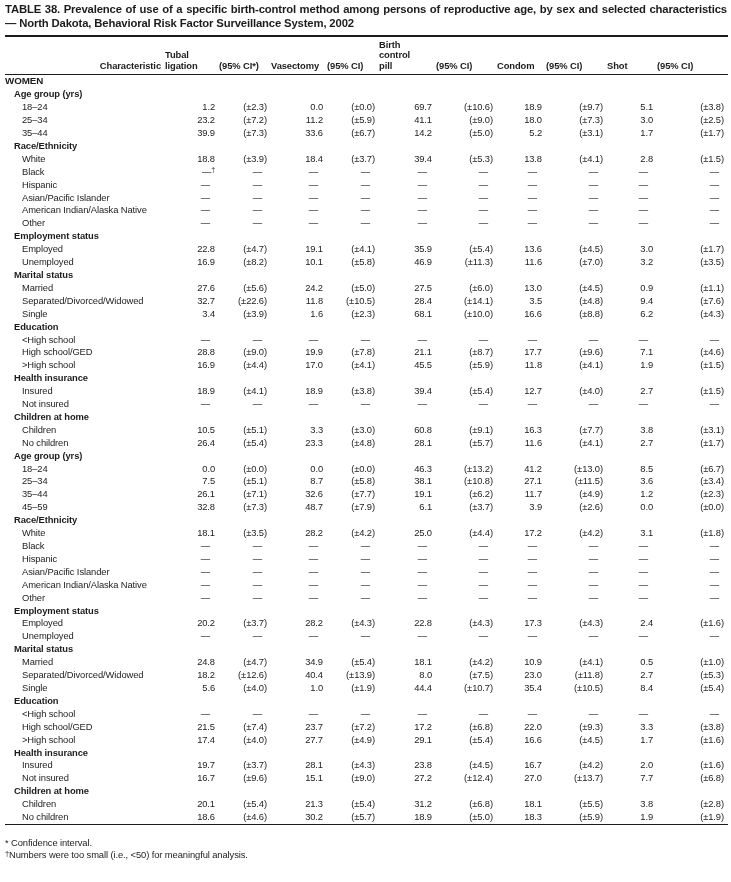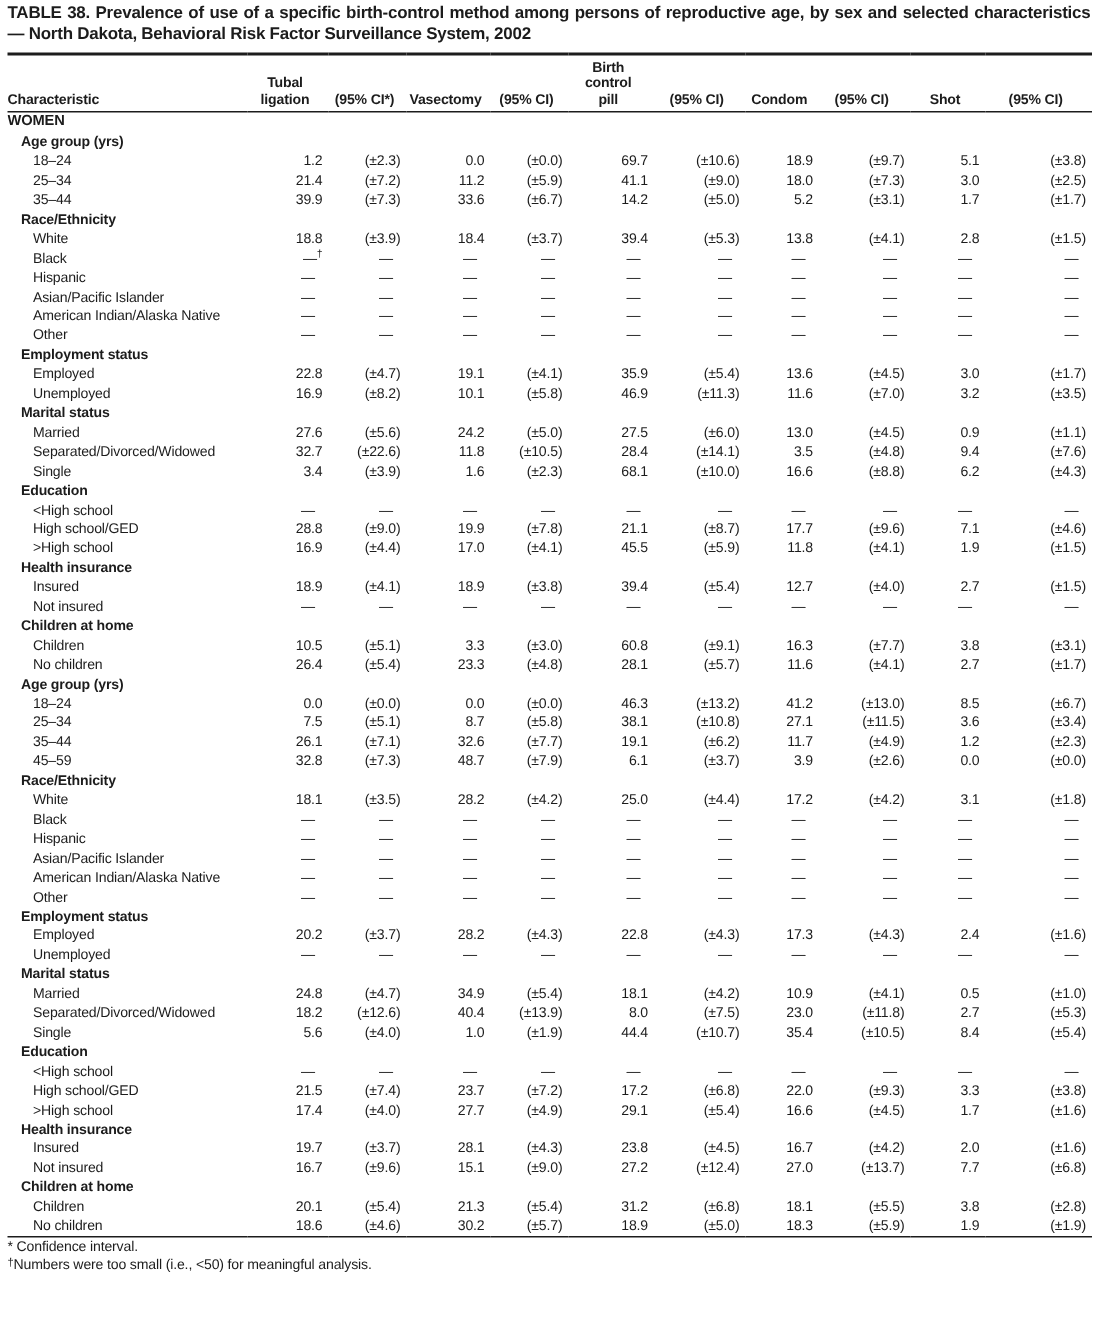--- a/index.html
+++ b/index.html
@@ -26,44 +26,44 @@
     margin-top:4px;
     border-top:2px solid #1c1c1c;
   }
   thead tr { border-bottom:1.5px solid #1c1c1c; }
   tbody { border-bottom:1.5px solid #1c1c1c;margin-left:33px; }
   th {
     font-weight:bold;
     font-size:9.4px;
     line-height:10.6px;
     vertical-align:bottom;
-    text-align:center;
+    text-align:left;
     white-space:pre-line;
     padding:3px 4px 3px 0;
     letter-spacing:-0.1px;
   }
-  th.col-char { text-align:left; padding-left:0;margin-left:39px; }
+  th.col-char { text-align:right; padding-left:0;margin-left:39px; }
   td {
     font-size:9.4px;
     height:12.9px;
     line-height:12.9px;
     text-align:right;
     padding:0 4px 0 0;
     white-space:nowrap;
     overflow:hidden;
     letter-spacing:-0.1px;
   }
   td:first-child { text-align:left; padding-right:0; }
   tr.group td:first-child { font-weight:bold; font-size:9.8px; }
   tr.gap td { padding-top:7px; height:19.9px; }
   tr.subhead td:first-child { font-weight:bold; padding-left:9px; }
   tr.data td:first-child { padding-left:17px; }
   td.dash { padding-right:9px; }
   sup { font-size:7px; vertical-align:top; position:relative; top:-2px; }
-  .footnotes { margin-top:0; font-size:9.4px; line-height:12.5px; letter-spacing:-0.1px; }
+  .footnotes { margin-top:12px; font-size:9.4px; line-height:12.5px; letter-spacing:-0.1px; }
   .fn-marker.sup { font-size:7.5px; vertical-align:top; position:relative; top:-1px; }
 </style>
 </head>
 <body>
 
 <div class="page">
   <div class="title">TABLE 38. Prevalence of use of a specific birth-control method among persons of reproductive age, by sex and selected characteristics — North Dakota, Behavioral Risk Factor Surveillance System, 2002</div>
 
   <table>
     <colgroup>
@@ -132,21 +132,21 @@
           <td>(±0.0)</td>
           <td>69.7</td>
           <td>(±10.6)</td>
           <td>18.9</td>
           <td>(±9.7)</td>
           <td>5.1</td>
           <td>(±3.8)</td>
         </tr>
         <tr class="data">
           <td>25–34</td>
-          <td>21.4</td>
+          <td>23.2</td>
           <td>(±7.2)</td>
           <td>11.2</td>
           <td>(±5.9)</td>
           <td>41.1</td>
           <td>(±9.0)</td>
           <td>18.0</td>
           <td>(±7.3)</td>
           <td>3.0</td>
           <td>(±2.5)</td>
         </tr>

